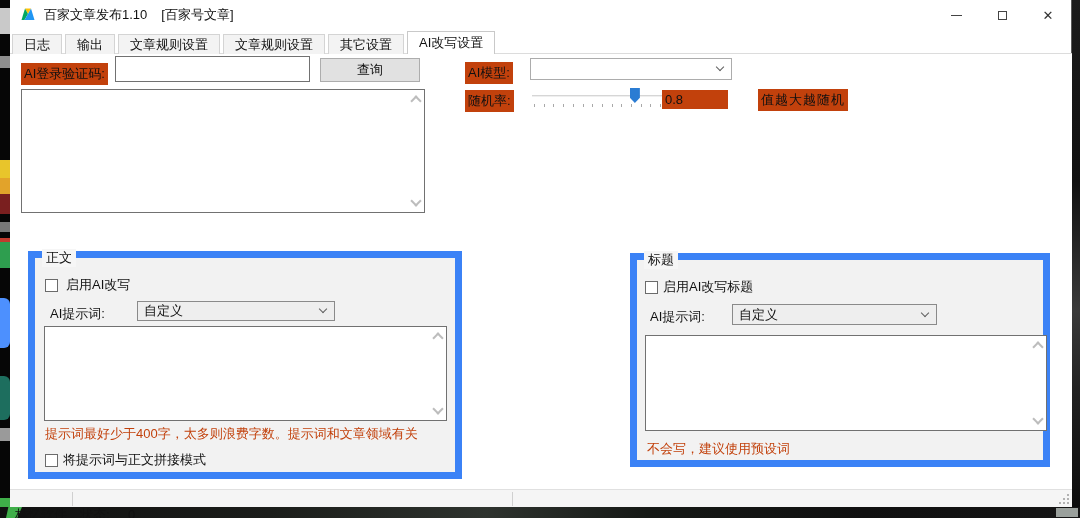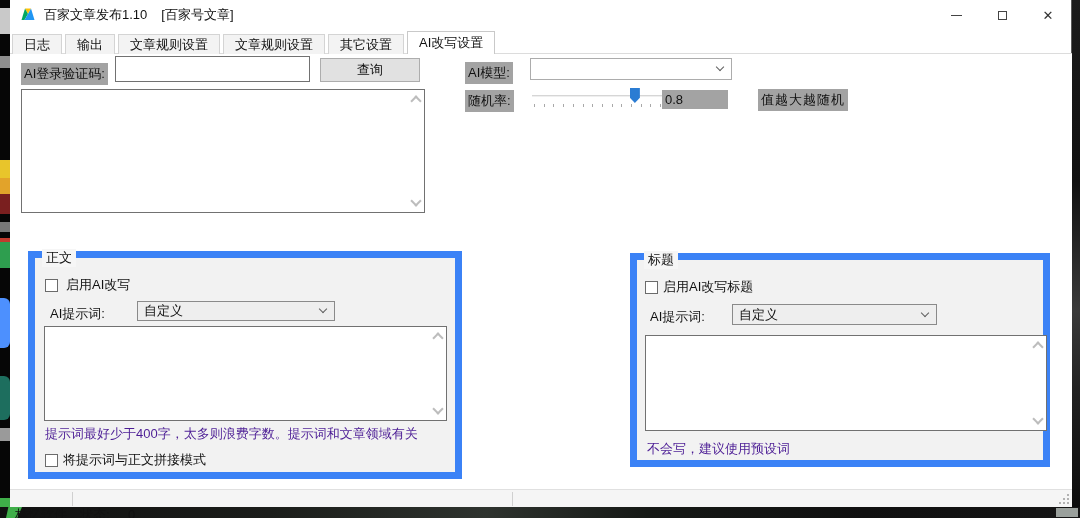--- a/index.html
+++ b/index.html
@@ -34,21 +34,21 @@
   .glyph-close { font-size:13px; color:#333; line-height:1; }
 
   
   .tabbar { position:absolute; left:2px; top:31px; height:23px; display:flex; align-items:flex-end; gap:3px; z-index:3; }
   .tab { height:20px; padding:0 11px; background:#f3f3f3; border:1px solid #d4d4d4; border-bottom:none;
     display:flex; align-items:center; white-space:nowrap; }
   .tab.active { height:23px; background:#fff; border-color:#c9c9c9; position:relative; z-index:4; }
 
   .pane { position:absolute; left:0; top:53px; width:1062px; height:436px; background:#fff; border-top:1px solid #dcdcdc; }
 
-  .lbl { position:absolute; background:#a3a3a3; padding:2px 3px; white-space:nowrap; }
+  .lbl { position:absolute; background:#c2410c; padding:2px 3px; white-space:nowrap; }
   .lbl.plain { background:transparent; }
 
   .textinput { position:absolute; border:1px solid #717171; background:#fff; font:inherit; padding:0 4px; outline:none; }
 
   .btn { position:absolute; background:#e1e1e1; border:1px solid #adadad; display:flex; align-items:center; justify-content:center; }
 
   .combo { position:absolute; display:flex; align-items:center; padding:0 6px; }
   .combo .chev { position:absolute; right:8px; top:50%; width:6px; height:6px; margin-top:-5px;
     border-right:1.6px solid #5f5f5f; border-bottom:1.6px solid #5f5f5f; transform:rotate(45deg); }
   .combo-white { background:#fff; border:1px solid #acacac; }
@@ -69,21 +69,21 @@
   .sb-chev.up { top:7px; transform:rotate(-135deg); }
   .sb-chev.down { bottom:7px; transform:rotate(45deg); }
 
   
   .group { position:absolute; background:#f2f2f2; border:7px solid #3b82f6; }
   .group > .gtitle { position:absolute; left:7px; top:-9px; padding:0 4px; background:#f6f6f6; }
 
   .checkbox-row { position:absolute; display:flex; align-items:center; gap:5px; }
   .checkbox { width:13px; height:13px; background:#fff; border:1px solid #6b6b6b; flex:0 0 auto; }
 
-  .hint { position:absolute; white-space:nowrap; color:#4c1d95; }
+  .hint { position:absolute; white-space:nowrap; color:#c2410c; }
 
   
   .statusbar { position:absolute; left:0; top:489px; width:1062px; height:18px; background:#f5f5f5; border-top:1px solid #e0e0e0; }
   .statusbar .cell { position:absolute; top:16px; height:18px; line-height:17px; white-space:nowrap; }
   .statusbar .sep { position:absolute; top:2px; width:1px; height:14px; background:#d0d0d0; }
   .grip { position:absolute; right:2px; bottom:2px; width:12px; height:12px; }
 </style>
 </head>
 <body>
 

